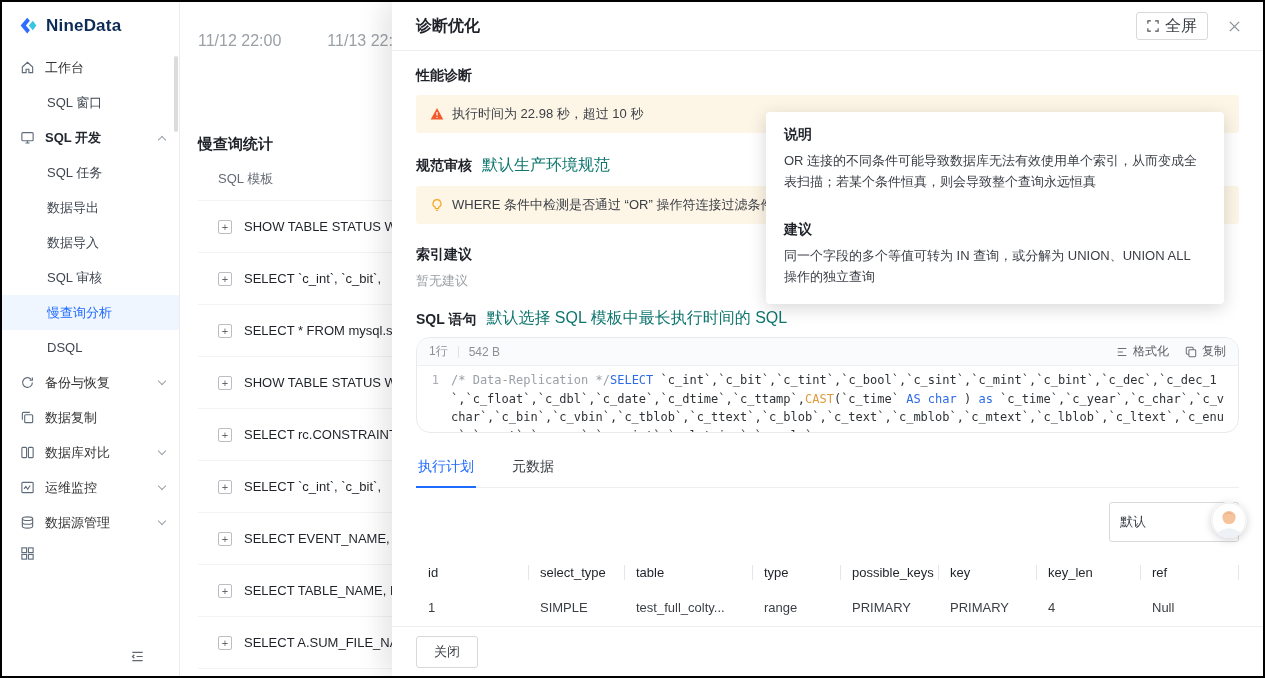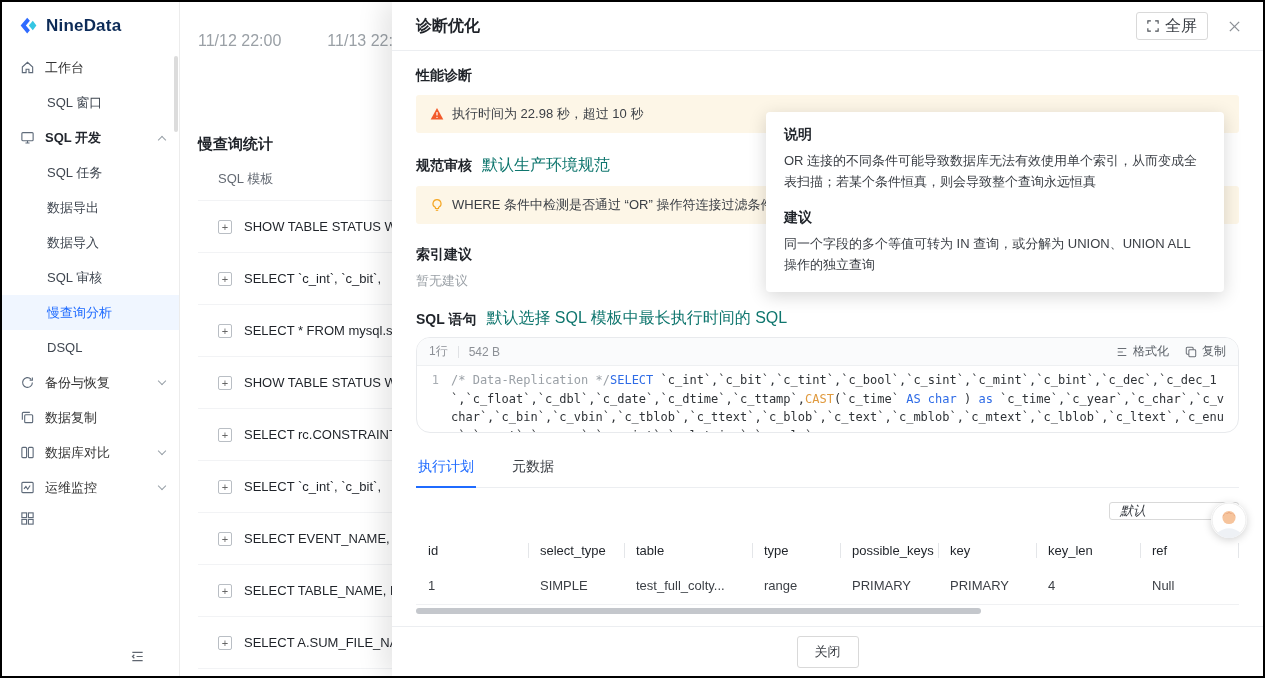--- a/index.html
+++ b/index.html
@@ -63,41 +63,41 @@
   .tok-kw { color:#2e6be6; }
   .tok-fn { color:#e09a3e; }
 
   
   .tabs { display:flex; gap:34px; margin-top:16px; border-bottom:1px solid #eceef1; font-size:14px; color:#3b3f45; }
   .tab { padding:9px 2px 10px; cursor:pointer; }
   .tab.active { color:#1f6bff; border-bottom:2px solid #1f6bff; margin-bottom:-1px; }
 
   
   .filter-row { display:flex; justify-content:flex-end; margin-top:14px; }
-  .select { width:130px; height:18px; border:1px solid #d9d9d9; border-radius:3px; display:flex; align-items:center; padding:0 10px; font-size:13px; color:#3b3f45; cursor:pointer; background:#fff;font-style:italic; }
+  .select { width:130px; height:40px; border:1px solid #d9d9d9; border-radius:3px; display:flex; align-items:center; padding:0 10px; font-size:13px; color:#3b3f45; cursor:pointer; background:#fff; }
   .select .caret { border-color:#b0b3b8; }
   .plan-table { margin-top:14px; }
   .plan-row { display:grid; grid-template-columns:112px 96px 128px 88px 98px 98px 104px 1fr; }
   .plan-row .cell { font-size:13px; padding:9px 12px; position:relative; white-space:nowrap; overflow:hidden; }
   .plan-row.header .cell { color:#1f2329; }
   .plan-row.header .cell:not(:first-child)::before,
   .plan-row.header .cell:last-child::after { content:""; position:absolute; left:0; top:9px; bottom:9px; width:1px; background:#e4e6e9; }
   .plan-row.header .cell:last-child::after { left:auto; right:0; }
   .plan-row.data .cell { color:#3b3f45; border-bottom:1px solid #f0f1f3; padding:11px 12px; }
   .hscroll { margin-top:3px; width:565px; height:6px; border-radius:3px; background:#c4c7cc; cursor:pointer; }
 
   
   .tooltip-card { position:absolute; left:374px; top:110px; width:458px; background:#fff; border-radius:4px; box-shadow:0 4px 18px rgba(0,0,0,.16); padding:14px 18px 16px; z-index:10; }
-  .tt-title { font-size:14px; font-weight:bold; color:#1f2329; margin-top:16px; }
+  .tt-title { font-size:14px; font-weight:bold; color:#1f2329; margin-top:28px; }
   .tt-title:first-child { margin-top:0; }
   .tt-body { font-size:13px; color:#3b3f45; line-height:1.65; margin-top:6px; }
 
   
   .avatar { position:absolute; right:16px; bottom:88px; width:36px; height:36px; border-radius:50%; box-shadow:0 2px 8px rgba(0,0,0,.18); cursor:pointer; background:#fff; }
-  .drawer-footer { flex:none; height:50px; border-top:1px solid #eceef1; display:flex; align-items:center; justify-content:center; padding:0 24px; background:#fff; }
+  .drawer-footer { flex:none; height:50px; border-top:1px solid #eceef1; display:flex; align-items:center; justify-content:flex-start; padding:0 24px; background:#fff; }
   .btn-close { height:32px; padding:0 17px; border:1px solid #d9d9d9; border-radius:3px; background:#fff; font-size:13px; color:#3b3f45; cursor:pointer; }
 </style>
 </head>
 <body>
 
 <div class="stage">
 
   <aside class="sidebar">
     <div class="logo">
       <span style="display:flex;">
@@ -177,20 +177,31 @@
         <span class="caret down"></span>
       </div>
       <div class="nav-item">
         <span class="nicon">
             <svg width="15" height="15" viewBox="0 0 16 16" fill="none" stroke="#5f6b7a" stroke-width="1.2">
               <rect x="2" y="2.5" width="12" height="11" rx="1"></rect>
               <path d="M4.3 9.4 6.3 6.8 8.2 9.8 10.8 5.8"></path>
             </svg>
           </span>
         <span>运维监控</span>
+        <span class="caret down"></span>
+      </div>
+      <div class="nav-item">
+        <span class="nicon">
+            <svg width="15" height="15" viewBox="0 0 16 16" fill="none" stroke="#5f6b7a" stroke-width="1.2">
+              <ellipse cx="8" cy="3.9" rx="5.5" ry="1.9"></ellipse>
+              <path d="M2.5 3.9v8.2c0 1.05 2.46 1.9 5.5 1.9s5.5-.85 5.5-1.9V3.9"></path>
+              <path d="M2.5 8c0 1.05 2.46 1.9 5.5 1.9S13.5 9.05 13.5 8"></path>
+            </svg>
+          </span>
+        <span>数据源管理</span>
         <span class="caret down"></span>
       </div>
       <div class="nav-item partial">
         <span class="nicon">
             <svg width="15" height="15" viewBox="0 0 16 16" fill="none" stroke="#5f6b7a" stroke-width="1.2">
               <rect x="2" y="2" width="5" height="5"></rect>
               <rect x="9" y="2" width="5" height="5"></rect>
               <rect x="2" y="9" width="5" height="5"></rect>
               <rect x="9" y="9" width="5" height="5"></rect>
             </svg>

